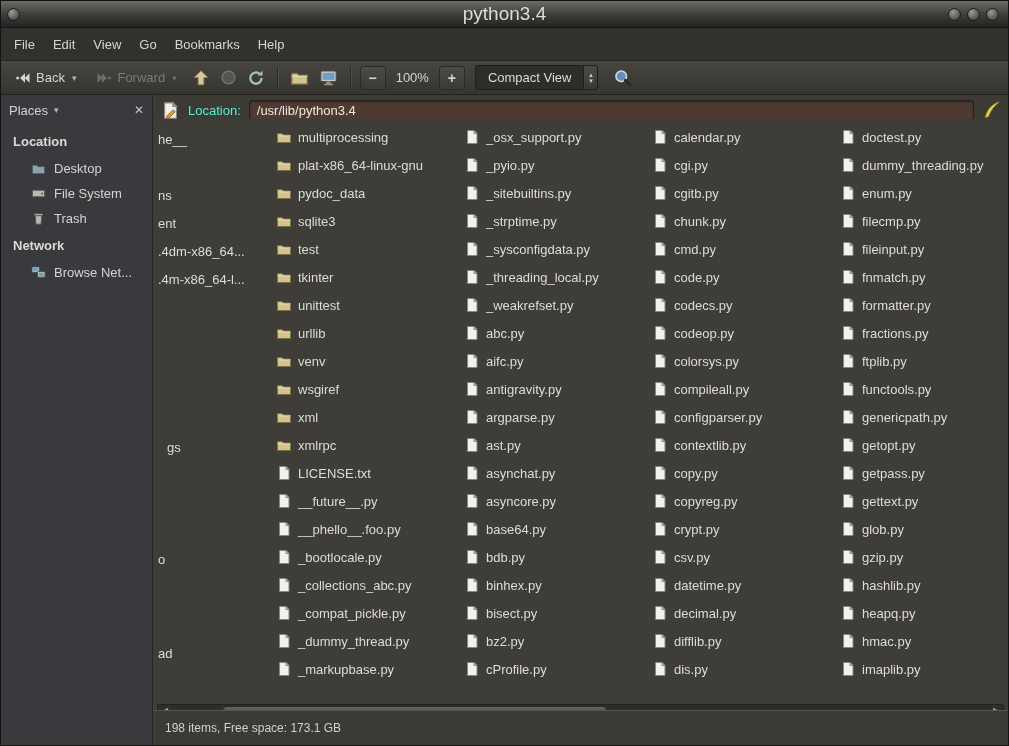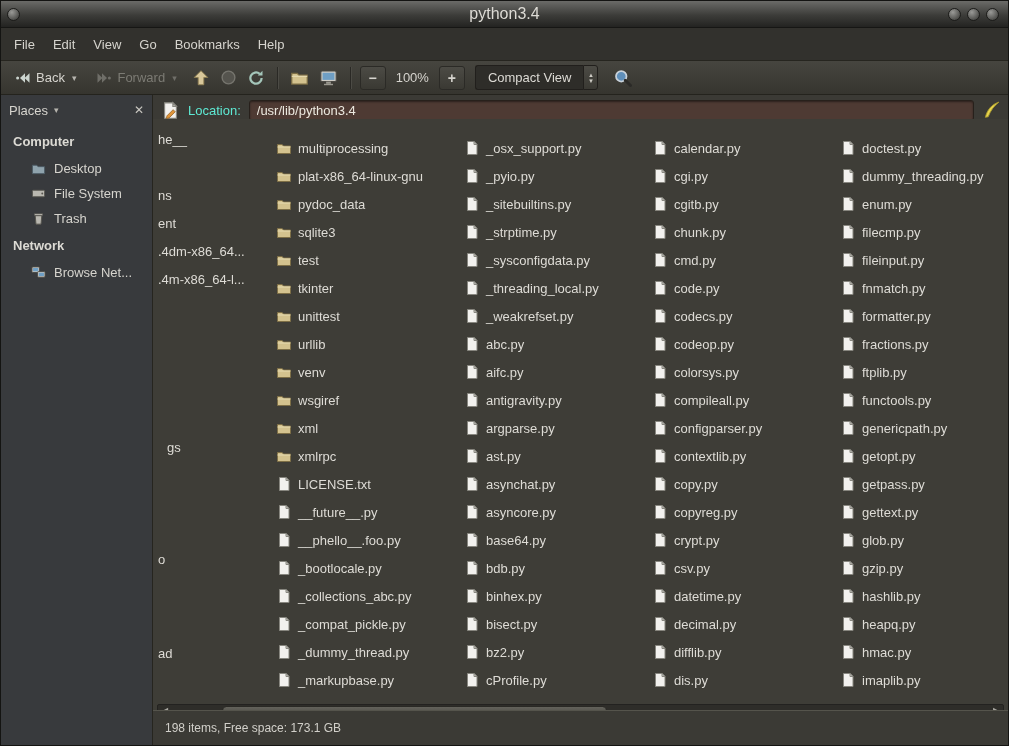--- a/index.html
+++ b/index.html
@@ -6,21 +6,21 @@
   *{box-sizing:border-box;}
   .window{
     position:relative;width:1009px;height:746px;overflow:hidden;
     background:#3b3a35;font-family:"Liberation Sans",sans-serif;color:#d9d7d1;
     border:1px solid #141412;
   }
   
   .titlebar{height:27px;display:flex;align-items:center;
     background:linear-gradient(#6b6b68,#3c3c39 55%,#232321);
     border-bottom:1px solid #161614;position:relative;}
-  .tb-title{position:absolute;left:0;right:0;text-align:center;font-size:16px;color:#dddbd5;}
+  .tb-title{position:absolute;left:0;right:0;text-align:center;font-size:19px;color:#dddbd5;}
   .wbtn{width:13px;height:13px;border-radius:50%;
     background:radial-gradient(circle at 35% 30%,#9a9a97,#51514e 70%,#2c2c2a);
     border:1px solid #1c1c1a;margin:0 3px;flex:0 0 auto;z-index:2;}
   .tb-left{margin-left:6px;}
   .tb-right{margin-left:auto;margin-right:6px;display:flex;z-index:2;}
   
   .menubar{height:33px;display:flex;align-items:center;background:#32312d;border-bottom:1px solid #26251f;padding-left:4px;}
   .menu-item{padding:3px 9px;font-size:13px;color:#d6d4ce;border-radius:2px;cursor:default;}
   
   .toolbar{height:34px;display:flex;align-items:center;gap:4px;
@@ -53,21 +53,21 @@
     color:#ece8df;font-size:13px;padding:0 7px;font-family:"Liberation Sans",sans-serif;
     box-shadow:inset 0 1px 2px rgba(0,0,0,.45);outline:none;}
   
   .content{position:absolute;top:118px;bottom:0;left:0;right:0;display:flex;}
   .sidebar{width:152px;flex:0 0 152px;background:#383a3d;border-right:1px solid #26251f;
     padding-top:8px;font-size:13px;}
   .sb-header{font-weight:bold;color:#dcdad4;padding:7px 12px;}
   .sb-item{display:flex;align-items:center;gap:8px;padding:5px 10px 5px 30px;color:#d6d4ce;cursor:default;}
   .filearea{position:relative;flex:1;background:#3e3d37;overflow:hidden;}
   .filegrid{position:absolute;top:0;left:0;right:0;bottom:41px;overflow:hidden;}
-  .fcol{position:absolute;top:15px;width:186px;}
+  .fcol{position:absolute;top:4px;width:186px;}
   .fitem{display:flex;align-items:center;gap:6px;height:28px;padding-left:2px;cursor:default;}
   .flabel{font-size:13px;color:#dedcd6;white-space:nowrap;}
   .frag{position:absolute;left:3px;}
   .ficon{display:flex;width:16px;height:16px;flex:0 0 16px;}
   
   .hscroll{position:absolute;left:4px;right:4px;bottom:28px;height:13px;display:flex;align-items:center;
     background:#2e2d29;border:1px solid #232220;border-radius:2px;}
   .scroll-arrow{width:14px;height:100%;display:flex;align-items:center;justify-content:center;
     color:#a8a6a0;font-size:8px;}
   .scroll-track{position:relative;flex:1;height:100%;}
@@ -191,21 +191,21 @@
       <input class="loc-entry" value="/usr/lib/python3.4" style="">
       <svg width="18" height="18" viewBox="0 0 16 16">
           <path d="M15 1 C8.5 3 4.5 8 3 14.5 L5.5 14 C7.5 8.5 11 4 15 1 z" fill="#e8d44d" stroke="#a89a2e" stroke-width=".8"></path>
         </svg>
     </div>
   </div>
 
   <div class="content">
 
     <div class="sidebar">
-      <div class="sb-header">Computer</div>
+      <div class="sb-header">Location</div>
       <div class="sb-item">
         <svg width="15" height="15" viewBox="0 0 16 16">
             <path d="M1.5 4.5v9h13v-7.5h-7l-1.4-1.5h-4.6z" fill="#8fa3ad" stroke="#4b5a63"></path>
           </svg>
         <span>Desktop</span>
       </div>
       <div class="sb-item">
         <svg width="15" height="15" viewBox="0 0 16 16">
             <rect x="1.5" y="4.5" width="13" height="7" rx="1" fill="#b9b7b0" stroke="#55544e"></rect>
             <circle cx="12" cy="8" r="1" fill="#55544e"></circle>

